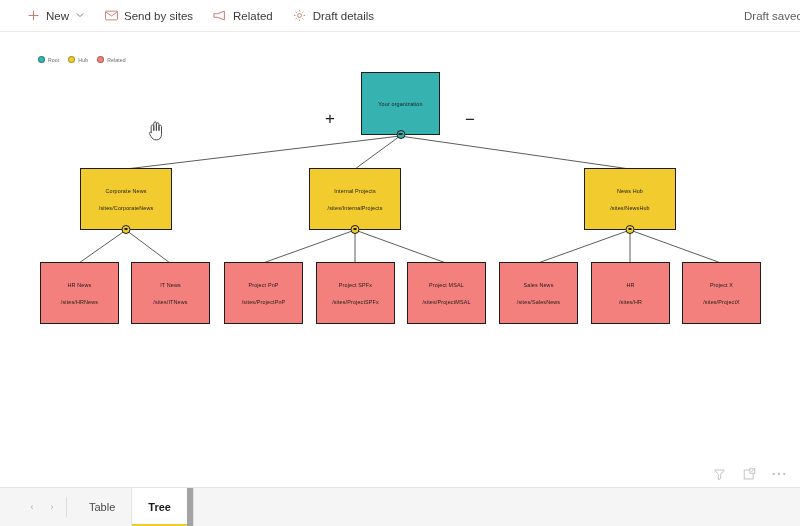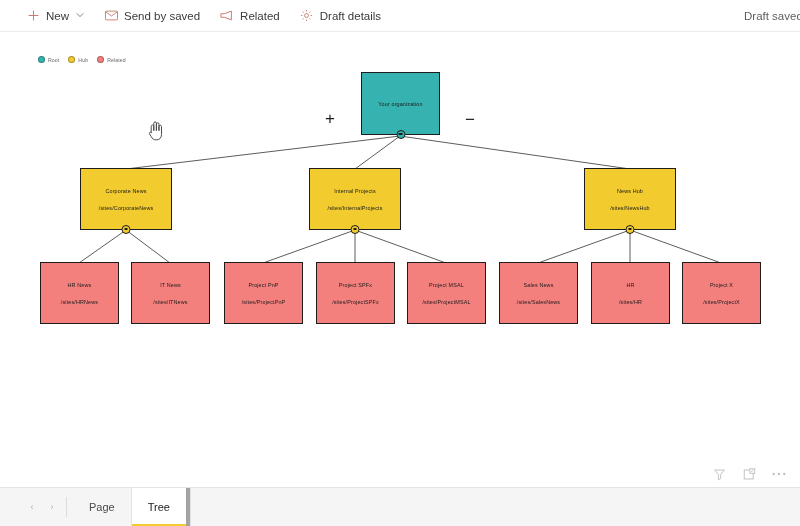--- a/index.html
+++ b/index.html
@@ -116,21 +116,21 @@
     font-size: 9px; color: #adadad; cursor: default;
   }
   .sheet-sep { width: 1px; background: #dcdcdc; margin: 9px 6px 9px 4px; }
   .sheet-tab {
     display: flex; align-items: center; justify-content: center;
     padding: 0 16px; font-size: 11px; color: #4a4a4a;
     background: transparent; cursor: default; position: relative;
   }
   .sheet-tab.active {
     background: #ffffff; color: #1b1b1b;
-    border-left: 1px solid #e3e3e3; border-right: 4px solid #a3a3a3;
+    border-left: 1px solid #e3e3e3; border-right: 6px solid #a3a3a3; font-weight: bold;
   }
   .sheet-tab.active::after {
     content: ""; position: absolute; left: 0; right: 0; bottom: 0;
     height: 2px; background: #f2cb2e;
   }
   #sheet-trail { flex: 1; border-left: 1px solid #e3e3e3; }
 </style>
 </head>
 <body>
 
@@ -152,21 +152,21 @@
       </span>
     </div>
 
     <div class="cmd">
       <span class="glyph">
         <svg width="13" height="11" viewBox="0 0 16 12">
             <rect x="0.6" y="0.6" width="14.8" height="10.8" rx="1" stroke="#c8776b" stroke-width="1.1" fill="none"></rect>
             <path d="M1 1.6l7 5 7-5" stroke="#c8776b" stroke-width="1.1" fill="none"></path>
           </svg>
       </span>
-      <span>Send by saved</span>
+      <span>Send by sites</span>
     </div>
 
     <div class="cmd">
       <span class="glyph">
         <svg width="14" height="11" viewBox="0 0 16 12">
             <path d="M1 4h4l8-3v10l-8-3H1z" stroke="#c8776b" stroke-width="1.1" fill="none" stroke-linejoin="round"></path>
           </svg>
       </span>
       <span>Related</span>
     </div>
@@ -302,18 +302,18 @@
             <circle cx="14" cy="3" r="1.3" fill="#bdbdbd"></circle>
           </svg>
       </span>
     </div>
   </div>
 
   <div id="sheetbar">
     <div class="navarrow">‹</div>
     <div class="navarrow">›</div>
     <div class="sheet-sep"></div>
-    <div class="sheet-tab">Page</div>
+    <div class="sheet-tab">Table</div>
     <div class="sheet-tab active">Tree</div>
     <div id="sheet-trail"></div>
   </div>
 
 </div>
 
 </body></html>

